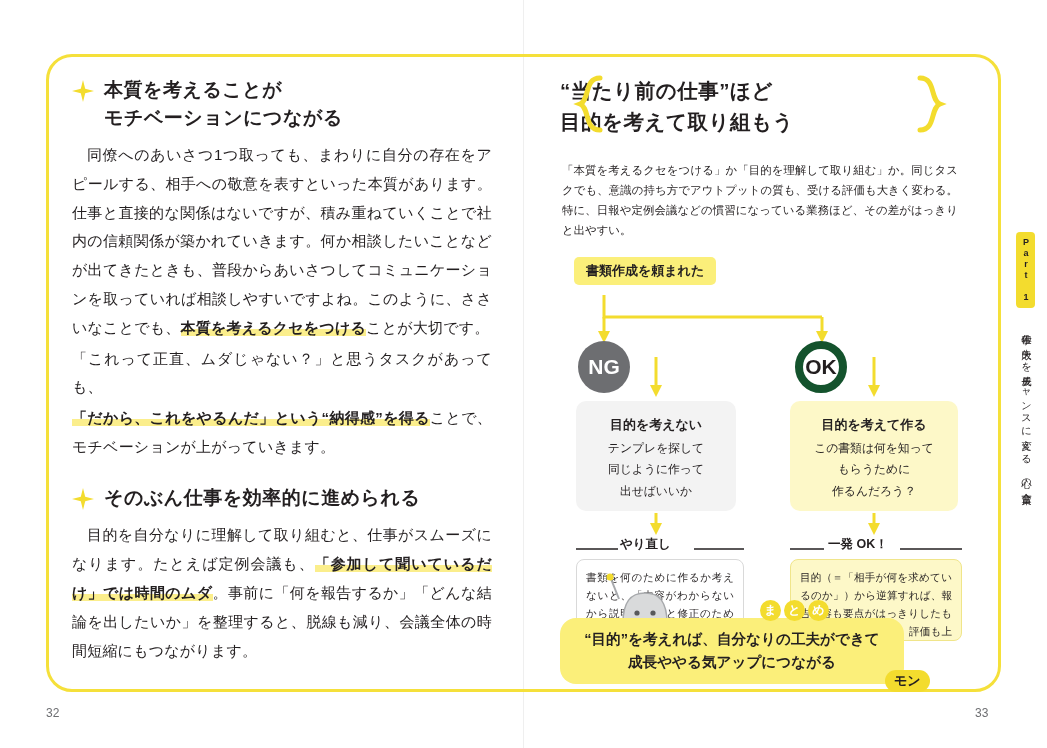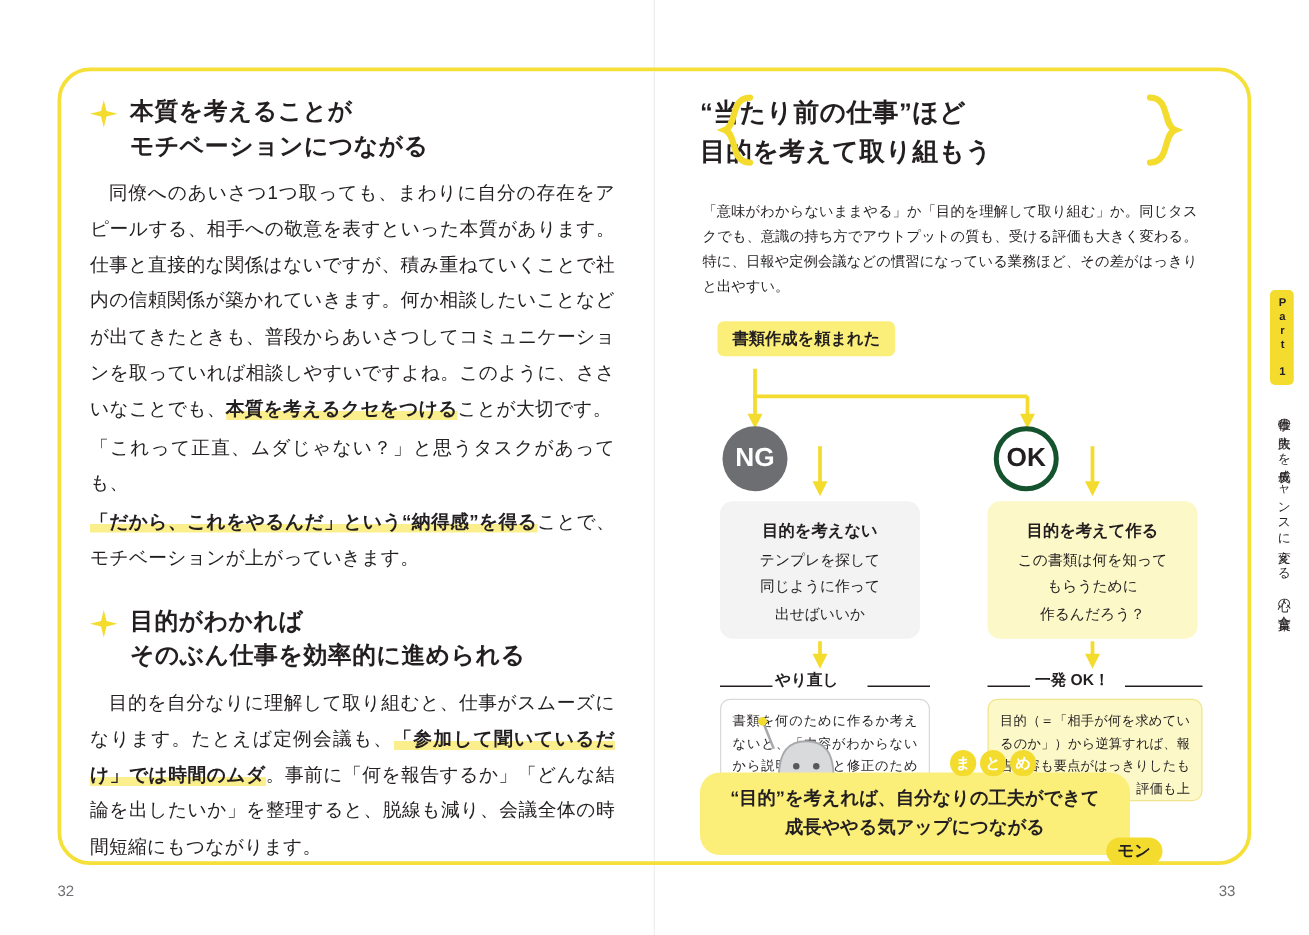--- a/index.html
+++ b/index.html
@@ -48,21 +48,21 @@
   .tag-req{
     display:inline-block;background:#fbef7a;border-radius:5px;padding:5px 12px;
     font-size:13px;font-weight:bold;color:#231f20;margin-left:14px;
   }
   .flow{position:relative;margin-top:6px;height:300px;}
   .badge{
     width:52px;height:52px;border-radius:50%;display:flex;align-items:center;justify-content:center;
     font-weight:bold;font-size:21px;position:absolute;box-sizing:border-box;
   }
   .badge-ng{background:#6d6e71;color:#fff;left:18px;top:50px;}
-  .badge-ok{background:#fff;color:#231f20;border:4px solid #14532d;left:235px;top:50px;}
+  .badge-ok{background:#fff;color:#231f20;border:8px solid #14532d;left:235px;top:50px;}
   .box{
     position:absolute;border-radius:10px;box-sizing:border-box;text-align:center;
     padding:12px 8px;font-size:11.8px;line-height:1.8;color:#231f20;
   }
   .box-ng{background:#f3f3f3;left:16px;top:110px;width:160px;height:110px;}
   .box-ok{background:#fdf8c8;left:230px;top:110px;width:168px;height:110px;}
   .box-t{font-weight:bold;font-size:13px;display:block;margin-bottom:2px;}
   .sub-label{
     position:absolute;font-weight:bold;font-size:12.5px;color:#231f20;
   }
@@ -133,21 +133,20 @@
 
   <p class="body-p"><span class="hl">「だから、これをやるんだ」という“納得感”を得る</span><span>ことで、モチベーションが上がっていきます。</span></p>
 
   <div class="head-block sec2">
     <span class="diamond">
       <svg width="22" height="22" viewBox="0 0 22 22">
         <path d="M11 0 L13.2 8.8 L22 11 L13.2 13.2 L11 22 L8.8 13.2 L0 11 L8.8 8.8 Z" fill="#f3dc2e"></path>
       </svg>
     </span>
     <div class="head-text">
-      <div>目的がわかれば</div>
       <div>そのぶん仕事を効率的に進められる</div>
     </div>
   </div>
 
   <p class="body-p indent"><span>目的を自分なりに理解して取り組むと、仕事がスムーズになります。たとえば定例会議も、</span><span class="hl">「参加して聞いているだけ」では時間のムダ</span><span>。事前に「何を報告するか」「どんな結論を出したいか」を整理すると、脱線も減り、会議全体の時間短縮にもつながります。</span></p>
 
 </div>
 
 <div class="right-col">
 
@@ -161,21 +160,21 @@
       <svg width="26" height="56" viewBox="0 0 26 56">
           <path d="M2 2 C18 2 12 24 22 28 C12 32 18 54 2 54" fill="none" stroke="#f3dc2e" stroke-width="5" stroke-linecap="round"></path>
         </svg>
     </span>
     <div class="rt-title">
       <div>“当たり前の仕事”ほど</div>
       <div>目的を考えて取り組もう</div>
     </div>
   </div>
 
-  <p class="rt-lead">「意味がわからないままやる」か「目的を理解して取り組む」か。同じタスクでも、意識の持ち方でアウトプットの質も、受ける評価も大きく変わる。特に、日報や定例会議などの慣習になっている業務ほど、その差がはっきりと出やすい。</p>
+  <p class="rt-lead">「本質を考えるクセをつける」か「目的を理解して取り組む」か。同じタスクでも、意識の持ち方でアウトプットの質も、受ける評価も大きく変わる。特に、日報や定例会議などの慣習になっている業務ほど、その差がはっきりと出やすい。</p>
 
   <div>
     <span class="tag-req">書類作成を頼まれた</span>
   </div>
 
   <div class="flow">
 
     <svg style="position:absolute;left:0;top:0;width:400px;height:300px;">
       <path d="M44 4 L44 26 L262 26" fill="none" stroke="#f3dc2e" stroke-width="3"></path>
       <path d="M44 26 L44 44" fill="none" stroke="#f3dc2e" stroke-width="3"></path>

